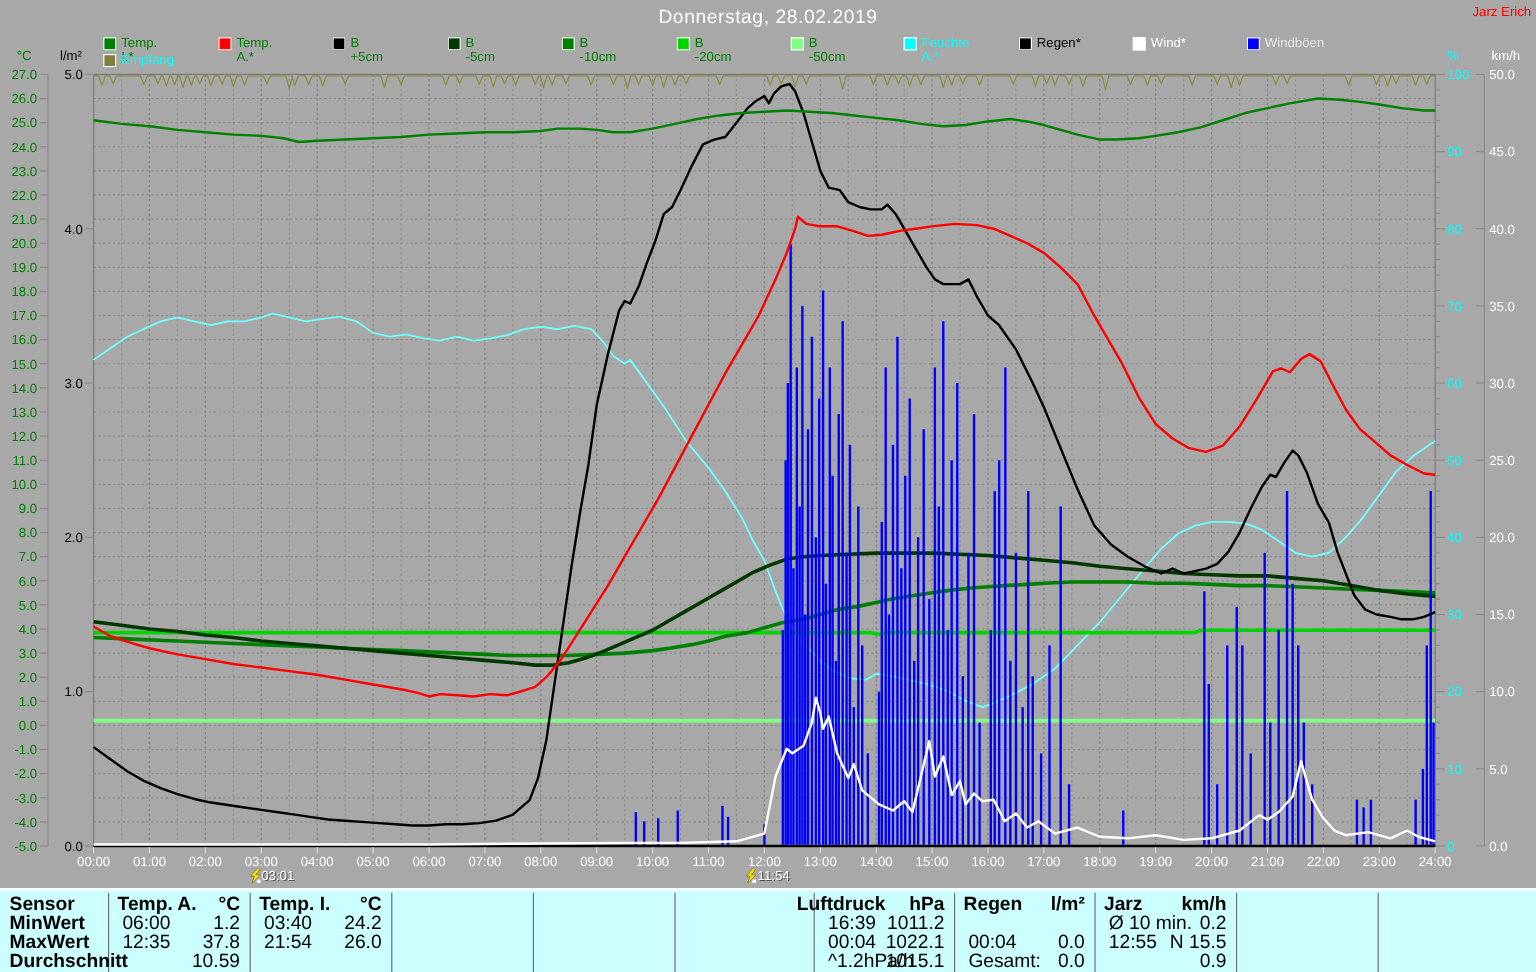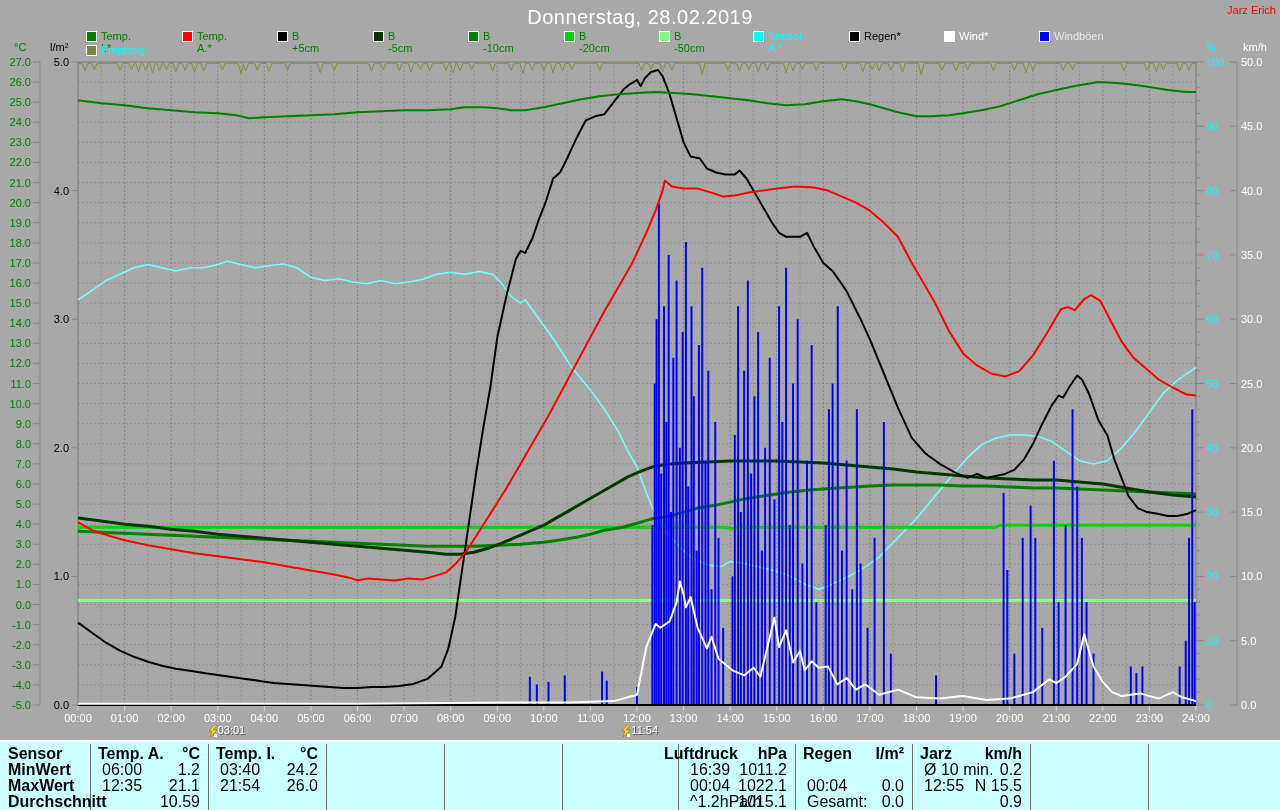--- a/index.html
+++ b/index.html
@@ -1,19 +1,19 @@
 <!DOCTYPE html>
 <html><head>
 <meta charset="utf-8">
 <style>
   html,body{margin:0;padding:0;background:#a8a8a8;width:1280px;height:810px;overflow:hidden;
             font-family:"Liberation Sans",sans-serif;-webkit-font-smoothing:none;}
   #stage{position:relative;width:1280px;height:810px;background:#a8a8a8;}
   .abs{position:absolute;white-space:nowrap;}
-  #title{top:6px;left:0;width:1280px;text-align:center;color:#ffffff;font-size:20px;letter-spacing:0.5px;}
+  #title{top:6px;left:0;width:1280px;text-align:center;color:#ffffff;font-size:16px;letter-spacing:0.5px;}
   #watermark{top:4px;right:4px;color:#ff0000;font-size:11px;}
   .unit-label{font-size:11px;top:41px;}
   #unit-temp{left:14px;color:#008000;}
   #unit-rain{left:50px;color:#000000;}
   #unit-pct{left:1206px;color:#00ffff;}
   #unit-kmh{left:1243px;color:#ffffff;}
   .legend-item{position:absolute;height:11px;font-size:11px;}
   .legend-swatch{position:absolute;top:0px;width:9px;height:9px;border:1px solid #ffffff;}
   .legend-text{position:absolute;left:15px;top:-1px;}
   svg{position:absolute;top:0;left:0;}
@@ -61,21 +61,21 @@
       <div class="legend-item" style="left: 564px; top: 31px;">
         <span class="legend-swatch" style="background: rgb(0, 212, 0);"></span>
         <span class="legend-text" style="color: rgb(0, 128, 0);">B -20cm</span>
       </div>
       <div class="legend-item" style="left: 659px; top: 31px;">
         <span class="legend-swatch" style="background: rgb(128, 255, 128);"></span>
         <span class="legend-text" style="color: rgb(0, 128, 0);">B -50cm</span>
       </div>
       <div class="legend-item" style="left: 753px; top: 31px;">
         <span class="legend-swatch" style="background: rgb(0, 255, 255);"></span>
-        <span class="legend-text" style="color: rgb(0, 255, 255);">Sensor A.*</span>
+        <span class="legend-text" style="color: rgb(0, 255, 255);">Feuchte A.*</span>
       </div>
       <div class="legend-item" style="left: 849px; top: 31px;">
         <span class="legend-swatch" style="background: rgb(0, 0, 0);"></span>
         <span class="legend-text" style="color: rgb(0, 0, 0);">Regen*</span>
       </div>
       <div class="legend-item" style="left: 944px; top: 31px;">
         <span class="legend-swatch" style="background: rgb(255, 255, 255);"></span>
         <span class="legend-text" style="color: rgb(255, 255, 255);">Wind*</span>
       </div>
       <div class="legend-item" style="left: 1039px; top: 31px;">
@@ -518,21 +518,21 @@
       <div class="tdiv" style="left: 1148px;"></div>
       <div class="tcell tbold" style="left: 8px; top: 5px;">Sensor</div>
       <div class="tcell tbold" style="left: 8px; top: 21px;">MinWert</div>
       <div class="tcell tbold" style="left: 8px; top: 37px; text-align: right;">MaxWert</div>
       <div class="tcell tbold" style="left: 8px; top: 53px;">Durchschnitt</div>
       <div class="tcell tbold" style="left: 98px; top: 5px;">Temp. A.</div>
       <div class="tcell tbold tright" style="left: 98px; top: 5px; width: 102px;">°C</div>
       <div class="tcell " style="left: 102px; top: 21px;">06:00</div>
       <div class="tcell tright" style="left: 98px; top: 21px; width: 102px;">1.2</div>
       <div class="tcell " style="left: 102px; top: 37px;">12:35</div>
-      <div class="tcell tright" style="left: 98px; top: 37px; width: 102px;">21.1</div>
+      <div class="tcell tright" style="left: 98px; top: 37px; width: 102px;">37.8</div>
       <div class="tcell tright" style="left: 98px; top: 53px; width: 102px;">10.59</div>
       <div class="tcell tbold" style="left: 216px; top: 5px;">Temp. I.</div>
       <div class="tcell tbold tright" style="left: 216px; top: 5px; width: 102px;">°C</div>
       <div class="tcell " style="left: 220px; top: 21px;">03:40</div>
       <div class="tcell tright" style="left: 216px; top: 21px; width: 102px;">24.2</div>
       <div class="tcell " style="left: 220px; top: 37px;">21:54</div>
       <div class="tcell tright" style="left: 216px; top: 37px; width: 102px;">26.0</div>
       <div class="tcell tright" style="left: 216px; top: 53px; width: 102px; margin-top: 36px;">24.93</div>
       <div class="tcell tbold" style="left: 664px; top: 5px;">Luftdruck</div>
       <div class="tcell tbold tright" style="left: 686px; top: 5px; width: 101px;">hPa</div>

